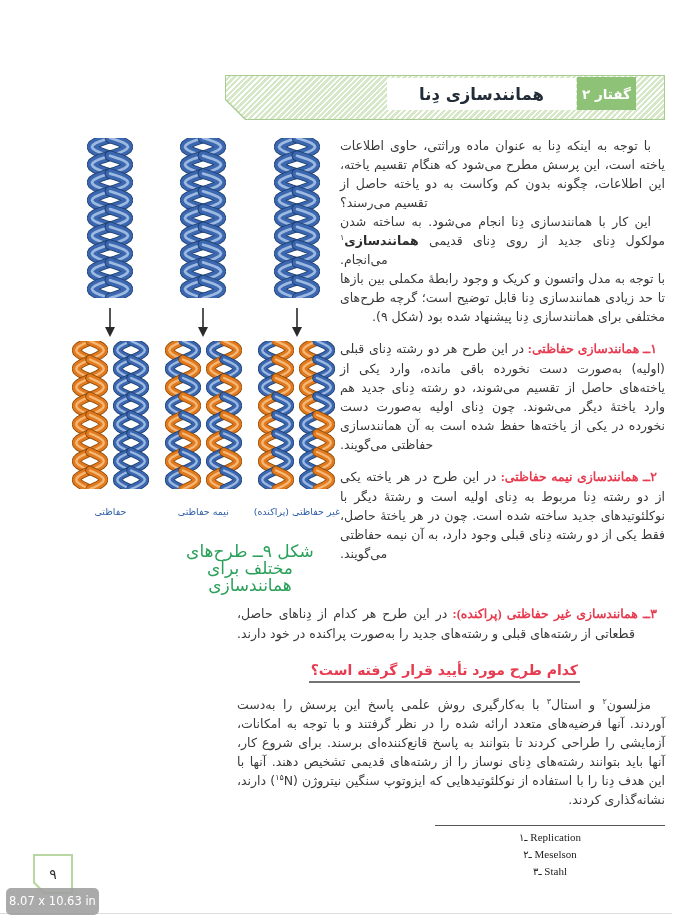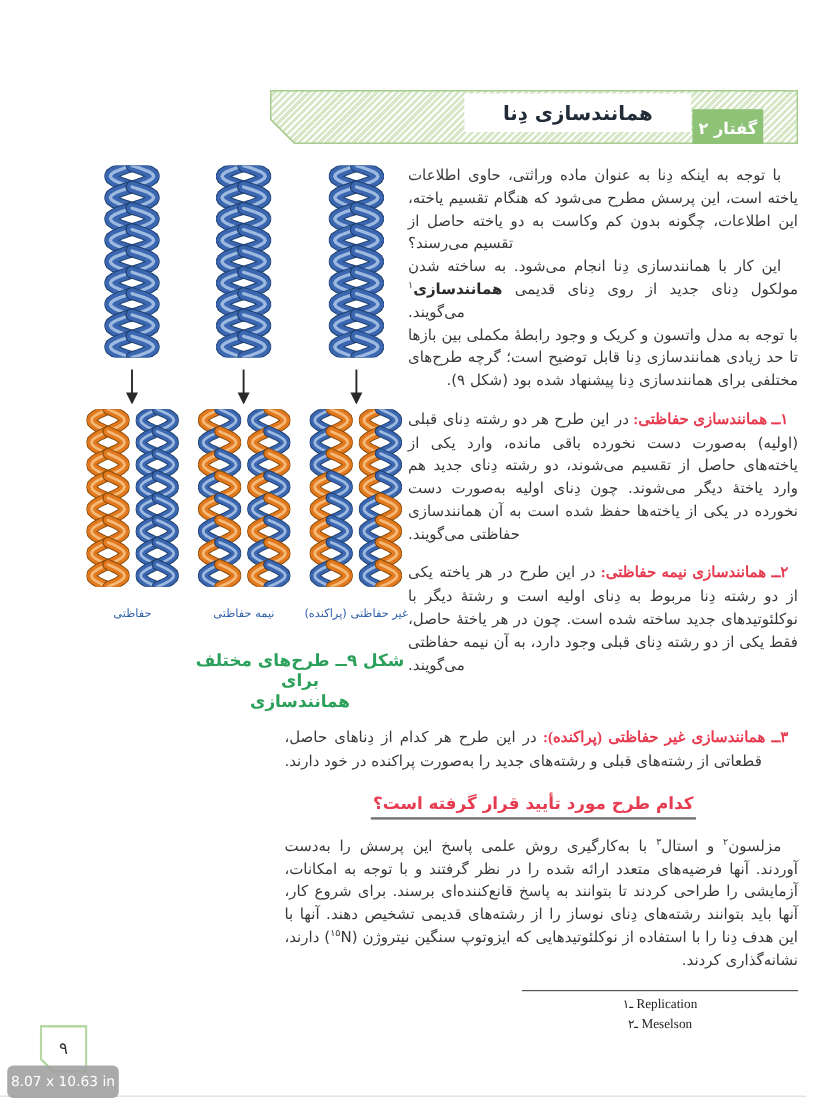--- a/index.html
+++ b/index.html
@@ -8,21 +8,21 @@
   
   .band{position:relative;margin:75px 7px 16px 225px;height:45px;
         clip-path:polygon(0 0,100% 0,100% 100%,20px 100%,0 calc(100% - 20px));
         background:#a9cc92;}
   .band-in{position:absolute;inset:1px;
         clip-path:polygon(0 0,100% 0,100% 100%,20px 100%,0 calc(100% - 20px));
         background:repeating-linear-gradient(135deg,#ffffff 0 1.5px,#d7e8c8 1.5px 4px);}
   .band-title{position:absolute;top:3px;right:89px;width:189px;height:32px;background:#fff;
         display:flex;align-items:center;justify-content:center;z-index:2;}
   .band-title span{font-size:16.5px;font-weight:bold;color:#222c38;}
-  .band-chapter{position:absolute;top:16px;right:29px;width:59px;height:33px;background:#8ec377;
+  .band-chapter{position:absolute;top:2px;right:29px;width:59px;height:33px;background:#8ec377;
         display:flex;align-items:center;justify-content:center;z-index:2;}
   .band-chapter span{font-size:13.5px;font-weight:bold;color:#fff;}
   
   .content{margin:0 7px 0 237px;direction:rtl;text-align:justify;
            font-size:12.5px;line-height:19px;}
   .para{margin:0;}
   .indent{text-indent:14px;}
   .sec{margin-top:13px;text-indent:8px;}
   .ll{text-align-last:left;}
   .clear{clear:left;margin-top:14px;}
@@ -33,21 +33,21 @@
   .q{clear:left;width:fit-content;margin:18px 85px 12px auto;padding:0 2px 1px 2px;
      font-size:14px;font-weight:bold;color:#e73b50;border-bottom:2px solid #737373;}
   
   .figure{float:left;width:300px;margin-left:-197px;margin-top:2px;padding-bottom:10px;direction:rtl;}
   .fig-cols{display:flex;gap:8px;margin-left:28px;direction:ltr;}
   .fig-col{flex:1 1 0;display:flex;flex-direction:column;align-items:center;}
   .pair{display:flex;gap:5px;margin-top:4px;}
   .arrow-wrap{margin:4px 0 0 0;height:30px;}
   .fig-label{margin-top:8px;font-size:9.5px;color:#2f5fa7;white-space:nowrap;text-align:right;}
   .fig-caption{width:180px;margin:22px 0 0 20px;text-align:center;direction:rtl;
-               font-size:14px;font-weight:bold;line-height:17px;color:#2ba05a;}
+               font-size:17px;font-weight:normal;line-height:17px;color:#2ba05a;}
   
   .footnotes{clear:left;direction:ltr;text-align:center;width:230px;margin-top:16px;
              border-top:1px solid #555;padding-top:3px;
              font-family:"Liberation Serif","DejaVu Sans",serif;font-size:11px;line-height:16px;color:#222;}
   .fnum{font-family:"DejaVu Sans",sans-serif;font-size:10px;}
   .fdash{font-family:"DejaVu Sans",sans-serif;}
   
   .badge-outer{position:absolute;left:33px;top:854px;width:40px;height:40px;background:#b7d8a2;
         clip-path:polygon(0 0,100% 0,100% 100%,11px 100%,0 calc(100% - 11px));}
   .badge-inner{position:absolute;inset:2px;background:#fff;
@@ -573,33 +573,34 @@
             <div class="fig-label">غیر حفاظتی (پراکنده)</div>
           </div>
         </div>
       <div class="fig-caption">
         <span>شکل ۹ــ طرح‌های مختلف برای</span><br>
         <span>همانندسازی</span>
       </div>
     </div>
 
     <p class="para indent ll">با توجه به اینکه دِنا به عنوان ماده وراثتی، حاوی اطلاعات یاخته است، این پرسش مطرح می‌شود که هنگام تقسیم یاخته، این اطلاعات، چگونه بدون کم وکاست به دو یاخته حاصل از تقسیم می‌رسند؟</p>
-    <p class="para indent ll"><span>این کار با همانندسازی دِنا انجام می‌شود. به ساخته شدن مولکول دِنای جدید از روی دِنای قدیمی </span><span class="b">همانندسازی</span><sup>۱</sup><span> می‌گویند.</span></p>
+    <p class="para indent ll"><span>این کار با همانندسازی دِنا انجام می‌شود. به ساخته شدن مولکول دِنای جدید از روی دِنای قدیمی </span><span class="b">همانندسازی</span><sup>۱</sup><span> می‌انجام.</span></p>
     <p class="para">با توجه به مدل واتسون و کریک و وجود رابطهٔ مکملی بین بازها تا حد زیادی همانندسازی دِنا قابل توضیح است؛ گرچه طرح‌های مختلفی برای همانندسازی دِنا پیشنهاد شده بود (شکل ۹).</p>
     <p class="para sec ll"><span class="rh">۱ــ همانندسازی حفاظتی: </span><span>در این طرح هر دو رشته دِنای قبلی (اولیه) به‌صورت دست نخورده باقی مانده، وارد یکی از یاخته‌های حاصل از تقسیم می‌شوند، دو رشته دِنای جدید هم وارد یاختهٔ دیگر می‌شوند. چون دِنای اولیه به‌صورت دست نخورده در یکی از یاخته‌ها حفظ شده است به آن همانندسازی حفاظتی می‌گویند.</span></p>
     <p class="para sec ll"><span class="rh">۲ــ همانندسازی نیمه حفاظتی: </span><span>در این طرح در هر یاخته یکی از دو رشته دِنا مربوط به دِنای اولیه است و رشتهٔ دیگر با نوکلئوتیدهای جدید ساخته شده است. چون در هر یاختهٔ حاصل، فقط یکی از دو رشته دِنای قبلی وجود دارد، به آن نیمه حفاظتی می‌گویند.</span></p>
     <p class="para sec clear ll"><span class="rh">۳ــ همانندسازی غیر حفاظتی (پراکنده): </span><span>در این طرح هر کدام از دِناهای حاصل، قطعاتی از رشته‌های قبلی و رشته‌های جدید را به‌صورت پراکنده در خود دارند.</span></p>
 
     <h3 class="q">کدام طرح مورد تأیید قرار گرفته است؟</h3>
 
     <p class="para indent"><span>مزلسون</span><sup>۲</sup><span> و استال</span><sup>۳</sup><span> با به‌کارگیری روش علمی پاسخ این پرسش را به‌دست آوردند. آنها فرضیه‌های متعدد ارائه شده را در نظر گرفتند و با توجه به امکانات، آزمایشی را طراحی کردند تا بتوانند به پاسخ قانع‌کننده‌ای برسند. برای شروع کار، آنها باید بتوانند رشته‌های دِنای نوساز را از رشته‌های قدیمی تشخیص دهند. آنها با این هدف دِنا را با استفاده از نوکلئوتیدهایی که ایزوتوپ سنگین نیتروژن </span><span class="ltrseg"><span>(</span><sup>۱۵</sup><span>N)</span></span><span> دارند، نشانه‌گذاری کردند.</span></p>
 
     <div class="footnotes">
       <div><bdi class="fnum">۱</bdi><span class="fdash">ـ</span> <span>Replication</span></div>
       <div><bdi class="fnum">۲</bdi><span class="fdash">ـ</span> <span>Meselson</span></div>
+      <div><bdi class="fnum">۳</bdi><span class="fdash">ـ</span> <span>Stahl</span></div>
     </div>
   </div>
 
   <div class="badge-outer">
     <div class="badge-inner">۹</div>
   </div>
 
   <div class="bottom-line"></div>
   <div class="tooltip">8.07 x 10.63 in</div>
 

